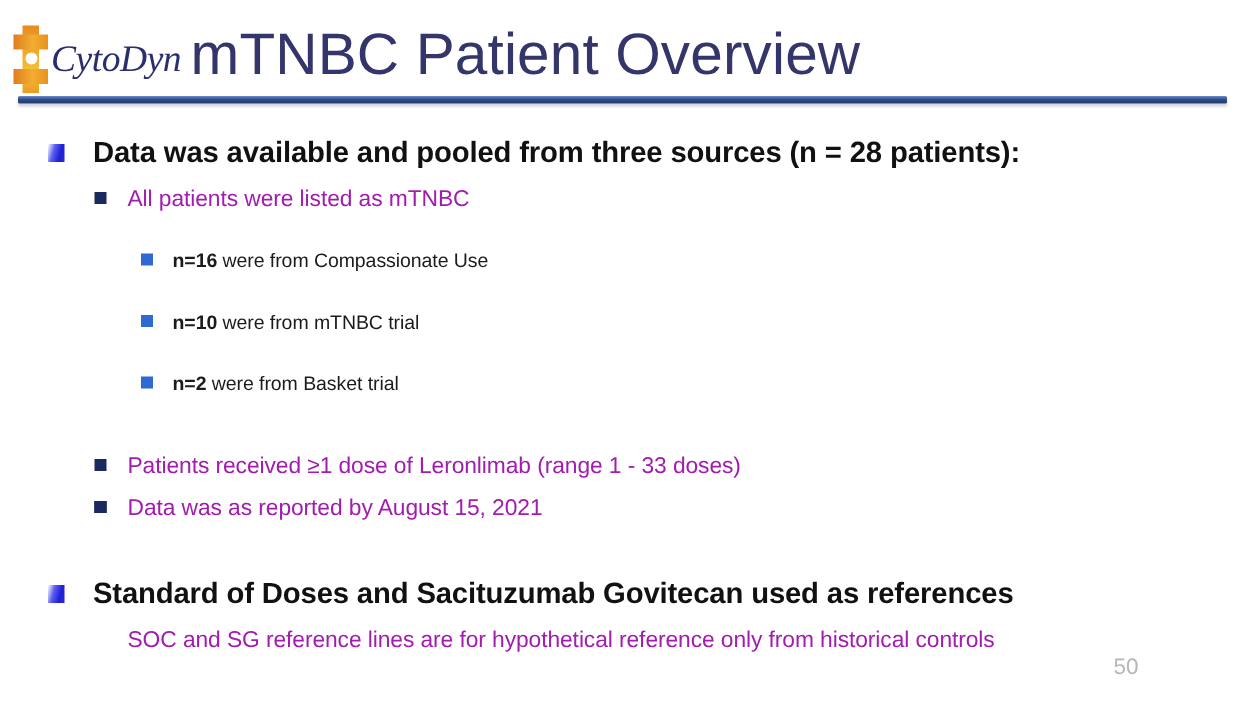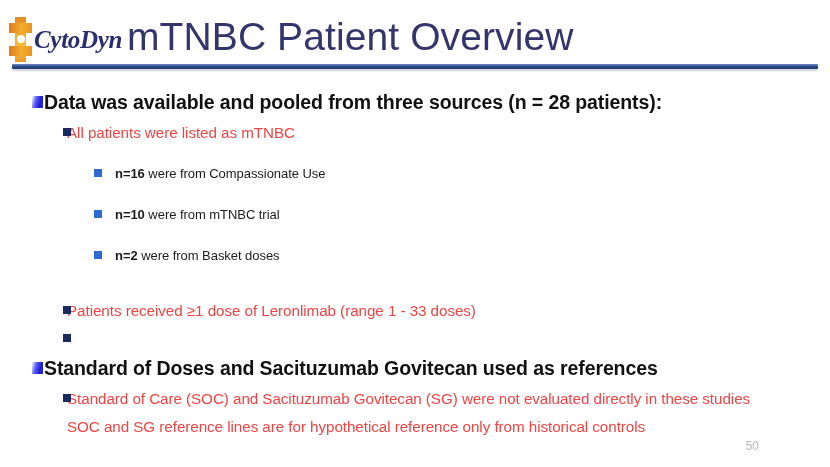--- a/index.html
+++ b/index.html
@@ -76,21 +76,21 @@
     top: 18px;
     width: 8px;
     height: 8px;
     border-radius: 50%;
     background: #ffffff;
   }
 
   .logo-word {
     font-family: "Liberation Serif", serif;
     font-style: italic;
-    font-weight: bold;
+    font-weight: normal;
     font-size: 25px;
     color: #2b2e6e;
     letter-spacing: -0.3px;
     margin-left: 2px;
     line-height: 1;
   }
 
   .slide-title {
     position: absolute;
     left: 127px;
@@ -131,42 +131,42 @@
     display: block;
   }
 
   .bullet {
     position: absolute;
     flex: none;
   }
 
   
   .l1 {
-    padding-left: 44px;
+    padding-left: 62px;
     margin-top: 11px;
     font-size: 19.5px;
     font-weight: bold;
     color: #111111;
     line-height: 26px;
     letter-spacing: -0.1px;
   }
   .l1 > .bullet {
     left: 32px;
     top: 7px;
     width: 11px;
     height: 12px;
     background: linear-gradient(105deg, #ffffff 0%, #5a5ef0 35%, #1f1fd8 70%, #2b2bbf 100%);
   }
 
   
   .l2 {
-    padding-left: 67px;
+    padding-left: 85px;
     margin-top: 7px;
     font-size: 15.2px;
-    color: #ef4444;
+    color: #a21caf;
     line-height: 21px;
     letter-spacing: -0.05px;
   }
   .l2 > .bullet {
     left: 63px;
     top: 6px;
     width: 8px;
     height: 8px;
     background: #1b2a5e;
   }
@@ -194,21 +194,21 @@
 
   .group-gap {
     margin-top: 34px;
   }
 
   
   .page-number {
     position: absolute;
     right: 71px;
     bottom: 14px;
-    font-size: 12px;
+    font-size: 15px;
     color: #b7b7b7;
   }
 </style>
 </head>
 <body>
 
 <div class="slide">
 
   <div class="header">
 
@@ -245,47 +245,47 @@
         <b>n=16</b><span> were from Compassionate Use</span>
       </li>
 
       <li class="item l3">
         <span class="bullet"></span>
         <b>n=10</b><span> were from mTNBC trial</span>
       </li>
 
       <li class="item l3">
         <span class="bullet"></span>
-        <b>n=2</b><span> were from Basket doses</span>
+        <b>n=2</b><span> were from Basket trial</span>
       </li>
 
       <li class="item l2 group-gap">
         <span class="bullet"></span>
         <span>Patients received ≥1 dose of Leronlimab (range 1 - 33 doses)</span>
       </li>
 
       <li class="item l2">
         <span class="bullet"></span>
       </li>
 
       <li class="item l2">
         <span class="bullet"></span>
       </li>
 
 
+      <li class="item l2">
+        <span class="bullet"></span>
+        <span>Data was as reported by August 15, 2021</span>
+      </li>
 
       <li class="item l1 group-gap">
         <span class="bullet"></span>
         <span>Standard of Doses and Sacituzumab Govitecan used as references</span>
       </li>
 
-      <li class="item l2">
-        <span class="bullet"></span>
-        <span>Standard of Care (SOC) and Sacituzumab Govitecan (SG) were not evaluated directly in these studies</span>
-      </li>
 
       <li class="item l2">
         
         <span>SOC and SG reference lines are for hypothetical reference only from historical controls</span>
       </li>
 
     </ul>
   </div>
 
   <div class="page-number">50</div>

